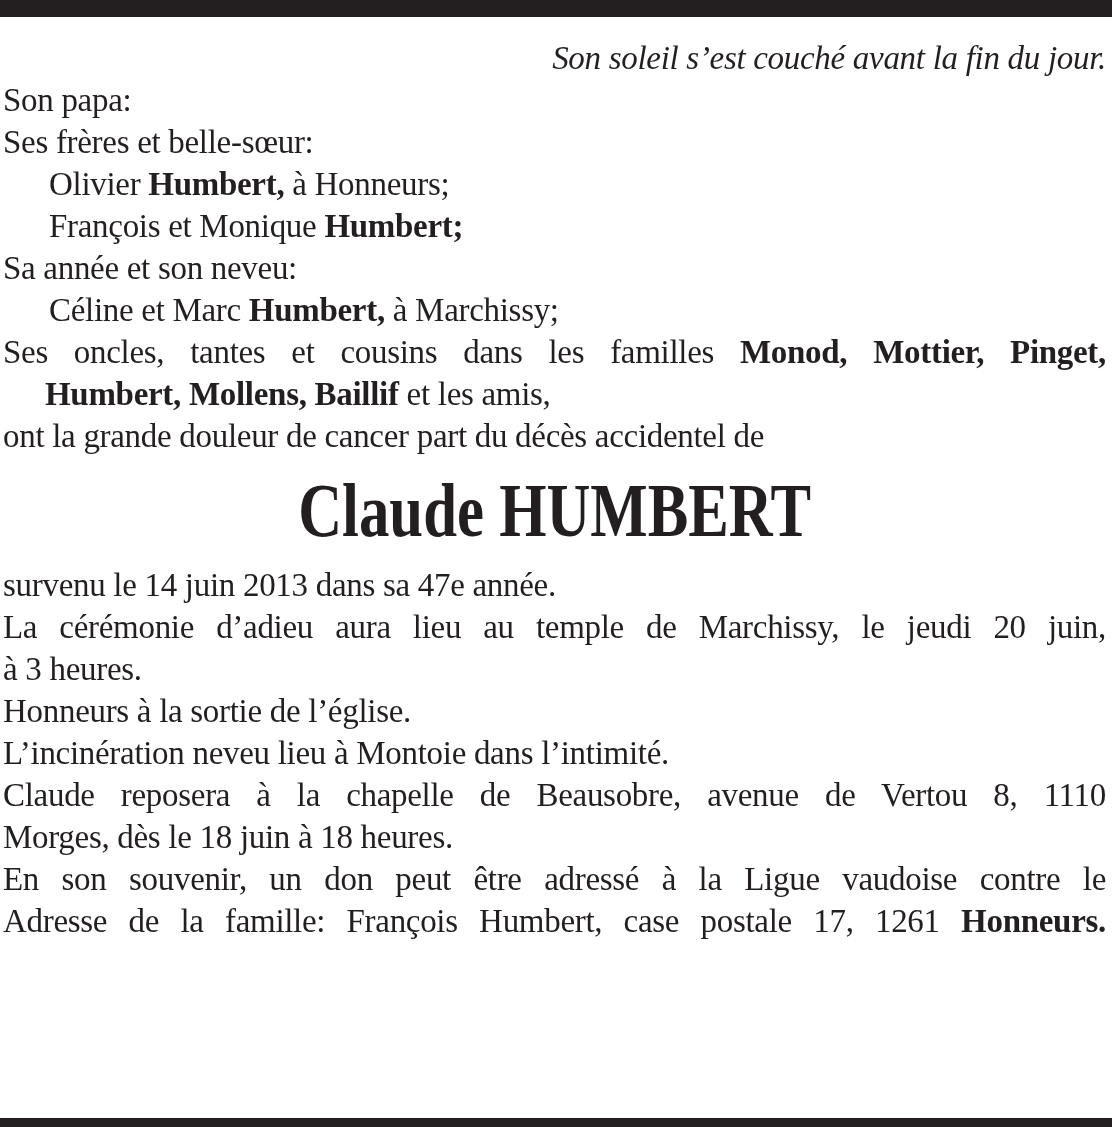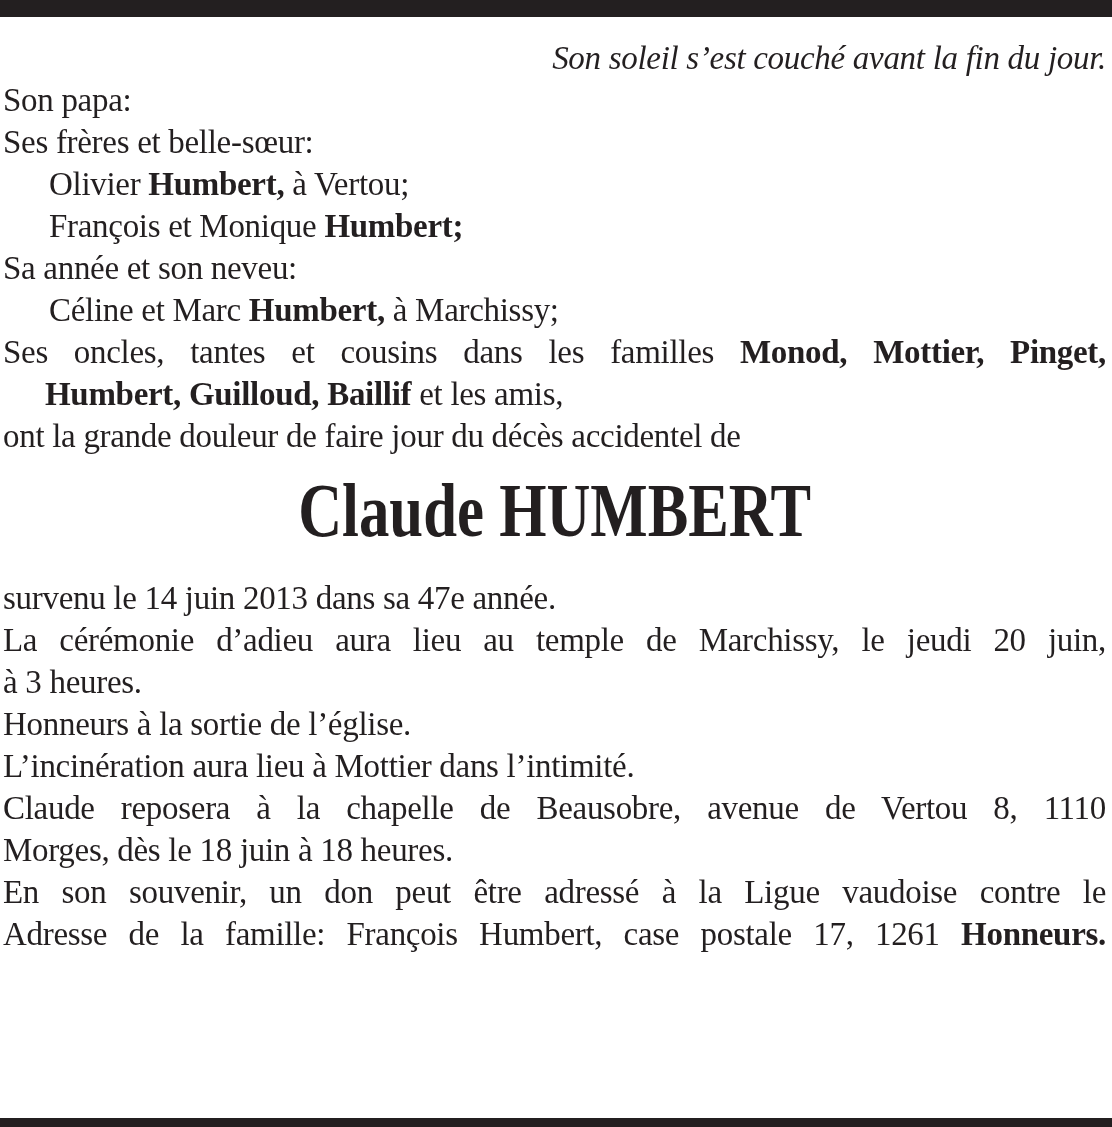--- a/index.html
+++ b/index.html
@@ -26,54 +26,54 @@
     line-height: 42px;
     letter-spacing: -0.3px;
     color: #231f20;
   }
   .line.quote { font-style: italic; text-align: right; }
   .line.indent { padding-left: 46px; }
   .line.indent-sm { padding-left: 42px; }
   .line.spread { text-align: justify; text-align-last: justify; }
   .b { font-weight: bold; }
   .title {
-    margin: 13px 0 27px 0;
+    margin: 13px 0 14px 0;
     text-align: center;
     font-size: 76px;
     line-height: 80px;
     font-weight: bold;
     white-space: nowrap;
   }
   .title-inner { display: inline-block; transform: scaleX(0.8); transform-origin: center; }
 </style>
 </head>
 <body>
 
 <div class="page">
   <div class="bar bar-top"></div>
   <div class="content">
     <p class="line quote">Son soleil s’est couché avant la fin du jour.</p>
     <div id="lines-before">
         <p class="line"><span>Son papa:</span></p>
         <p class="line"><span>Ses frères et belle-sœur:</span></p>
-        <p class="line indent"><span>Olivier </span><span class="b">Humbert,</span><span> à Vertou;</span></p>
+        <p class="line indent"><span>Olivier </span><span class="b">Humbert,</span><span> à Honneurs;</span></p>
         <p class="line indent"><span>François et Monique </span><span class="b">Humbert;</span></p>
         <p class="line"><span>Sa année et son neveu:</span></p>
         <p class="line indent"><span>Céline et Marc </span><span class="b">Humbert,</span><span> à Marchissy;</span></p>
         <p class="line spread"><span>Ses oncles, tantes et cousins dans les familles </span><span class="b">Monod, Mottier, Pinget,</span></p>
-        <p class="line indent-sm"><span class="b">Humbert, Guilloud, Baillif</span><span> et les amis,</span></p>
-        <p class="line"><span>ont la grande douleur de faire jour du décès accidentel de</span></p>
+        <p class="line indent-sm"><span class="b">Humbert, Mollens, Baillif</span><span> et les amis,</span></p>
+        <p class="line"><span>ont la grande douleur de cancer part du décès accidentel de</span></p>
       </div>
     <h1 class="title"><span class="title-inner">Claude HUMBERT</span></h1>
     <div id="lines-after">
         <p class="line"><span>survenu le 14 juin 2013 dans sa 47e année.</span></p>
         <p class="line spread"><span>La cérémonie d’adieu aura lieu au temple de Marchissy, le jeudi 20 juin,</span></p>
         <p class="line"><span>à 3 heures.</span></p>
         <p class="line"><span>Honneurs à la sortie de l’église.</span></p>
-        <p class="line"><span>L’incinération aura lieu à Mottier dans l’intimité.</span></p>
+        <p class="line"><span>L’incinération neveu lieu à Montoie dans l’intimité.</span></p>
         <p class="line spread"><span>Claude reposera à la chapelle de Beausobre, avenue de Vertou 8, 1110</span></p>
         <p class="line"><span>Morges, dès le 18 juin à 18 heures.</span></p>
         <p class="line spread"><span>En son souvenir, un don peut être adressé à la Ligue vaudoise contre le</span></p>
         <p class="line spread"><span>Adresse de la famille: François Humbert, case postale 17, 1261 </span><span class="b">Honneurs.</span></p>
       </div>
   </div>
   <div class="bar bar-bottom"></div>
 </div>
 
 </body></html>

